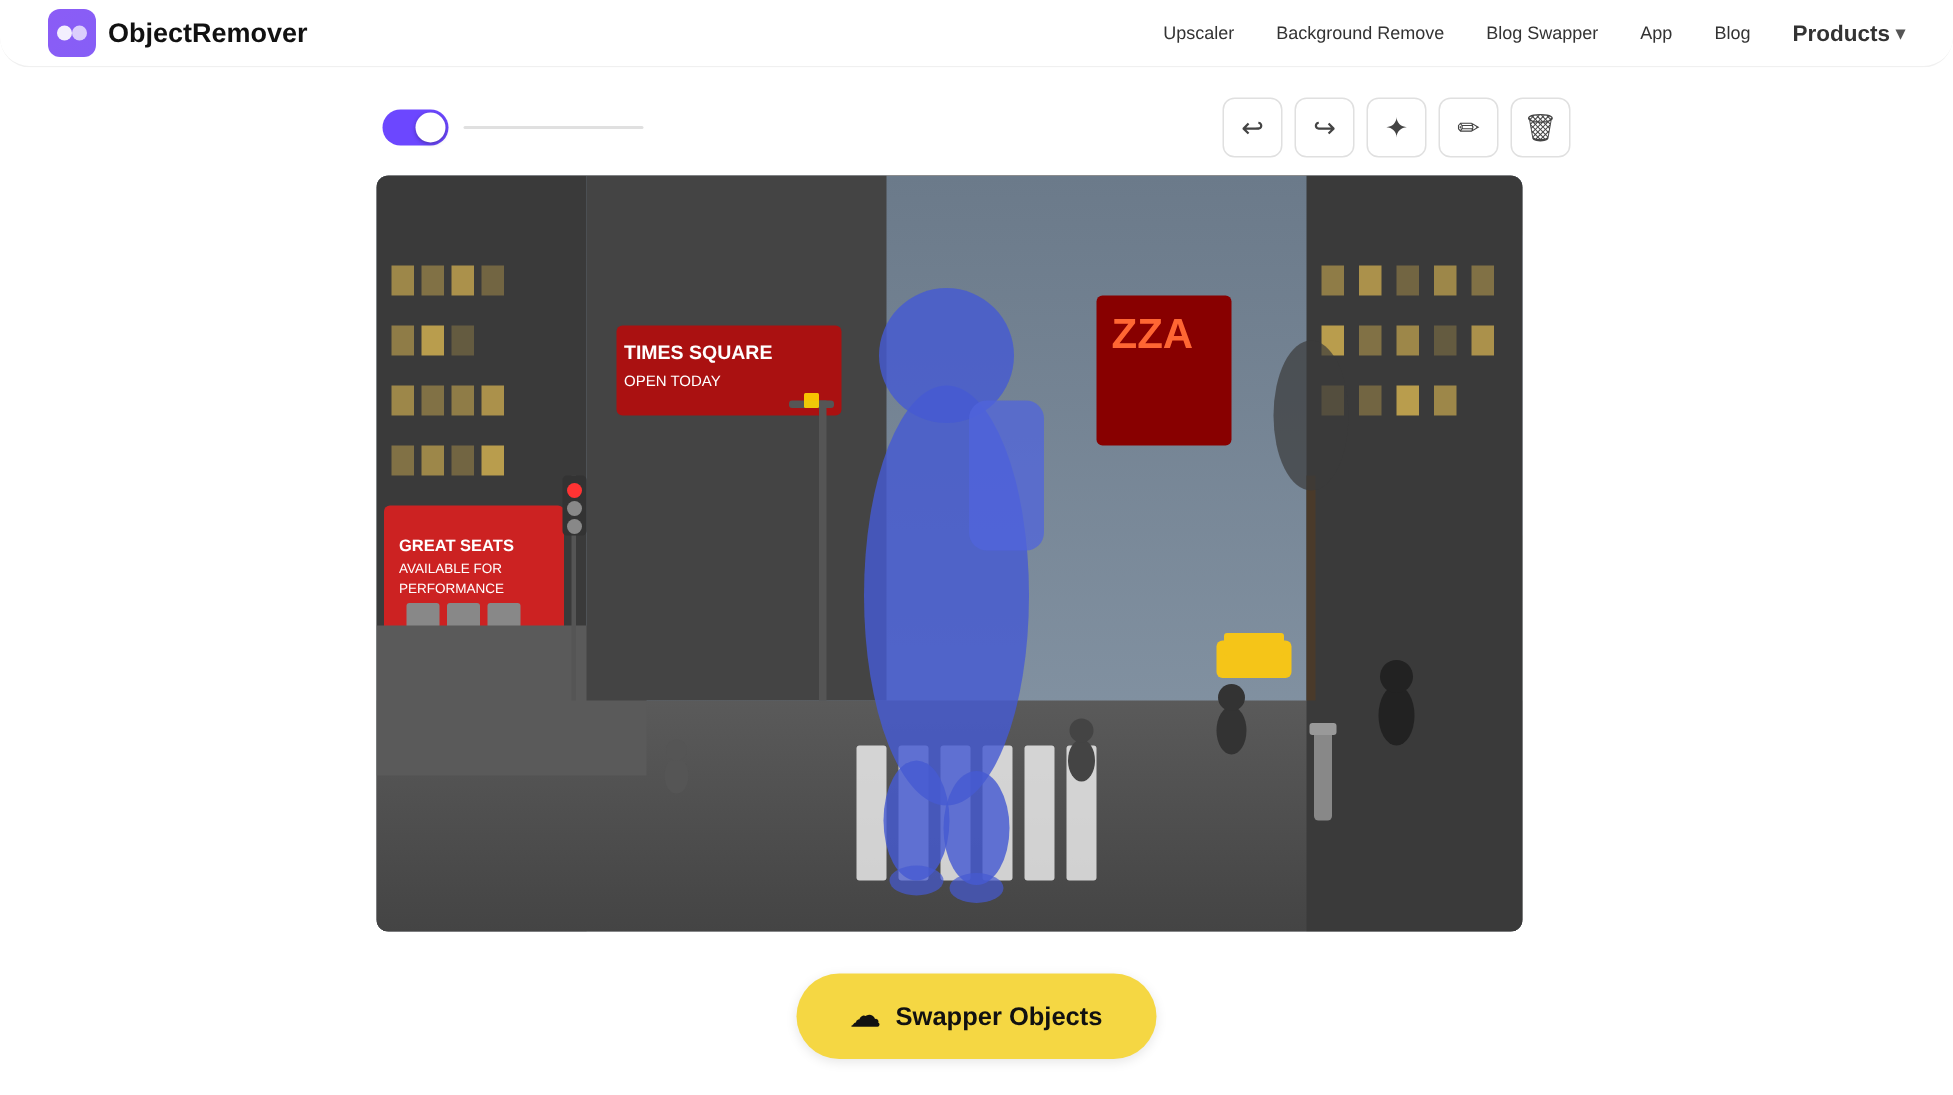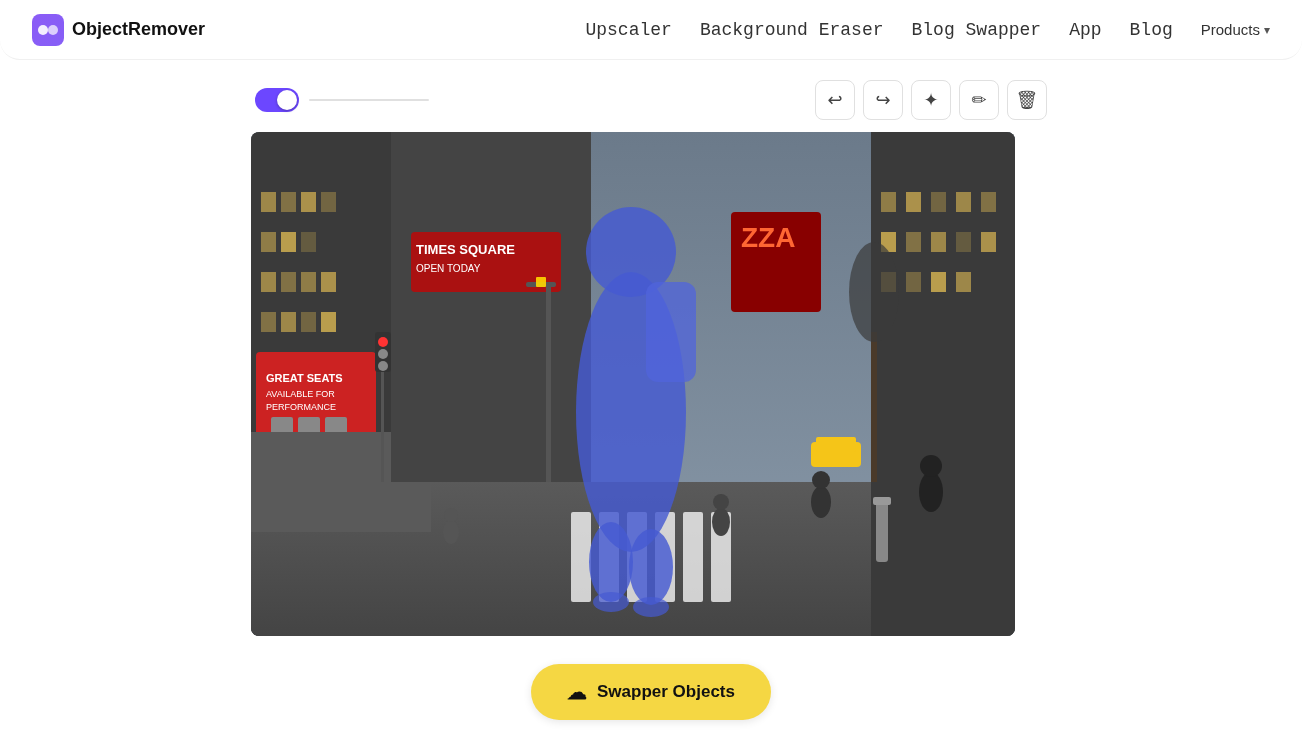--- a/index.html
+++ b/index.html
@@ -4,21 +4,21 @@
   <style>
     * { box-sizing: border-box; margin: 0; padding: 0; }
     body { font-family: -apple-system, BlinkMacSystemFont, 'Segoe UI', sans-serif; background: #fff; color: #111; width: 1302px; min-height: 730px; }
 
     
     header {
       display: flex;
       align-items: center;
       justify-content: space-between;
       padding: 0 32px;
-      height: 60px;
+      height: 45px;
       border-bottom: 1px solid #f0f0f0;
       position: sticky;
       top: 0;
       background: #fff;
       z-index: 100;
       border-radius: 20px;
     }
     .logo {
       display: flex;
       align-items: center;
@@ -36,31 +36,30 @@
       color: #111;
     }
     nav {
       display: flex;
       align-items: center;
       gap: 28px;
     }
     nav a {
       text-decoration: none;
       color: #333;
-      font-size: 18px;
+      font-size: 12px;
       font-weight: 500;
-      font-family: Liberation Mono, monospace;
     }
     .nav-products {
       display: flex;
       align-items: center;
       gap: 4px;
       cursor: pointer;
       font-size: 15px;
-      font-weight: 400;
+      font-weight: 700;
       color: #333;
     }
     .chevron-icon { font-size: 12px; color: #555; }
 
     
     main {
       display: flex;
       flex-direction: column;
       align-items: center;
       padding: 20px 0 40px;
@@ -187,21 +186,21 @@
         </linearGradient>
       </defs>
       <circle cx="11" cy="16" r="5" fill="white" opacity="0.9"></circle>
       <circle cx="21" cy="16" r="5" fill="white" opacity="0.7"></circle>
     </svg>
     <span class="logo-text">ObjectRemover</span>
   </a>
 
   <nav>
     <a href="#">Upscaler</a>
-    <a href="#">Background Eraser</a>
+    <a href="#">Background Remove</a>
     <a href="#">Blog Swapper</a>
     <a href="#">App</a>
     <a href="#">Blog</a>
     <div class="nav-products">
       <span>Products</span>
       <span class="chevron-icon">▾</span>
     </div>
   </nav>
 </header>
 

